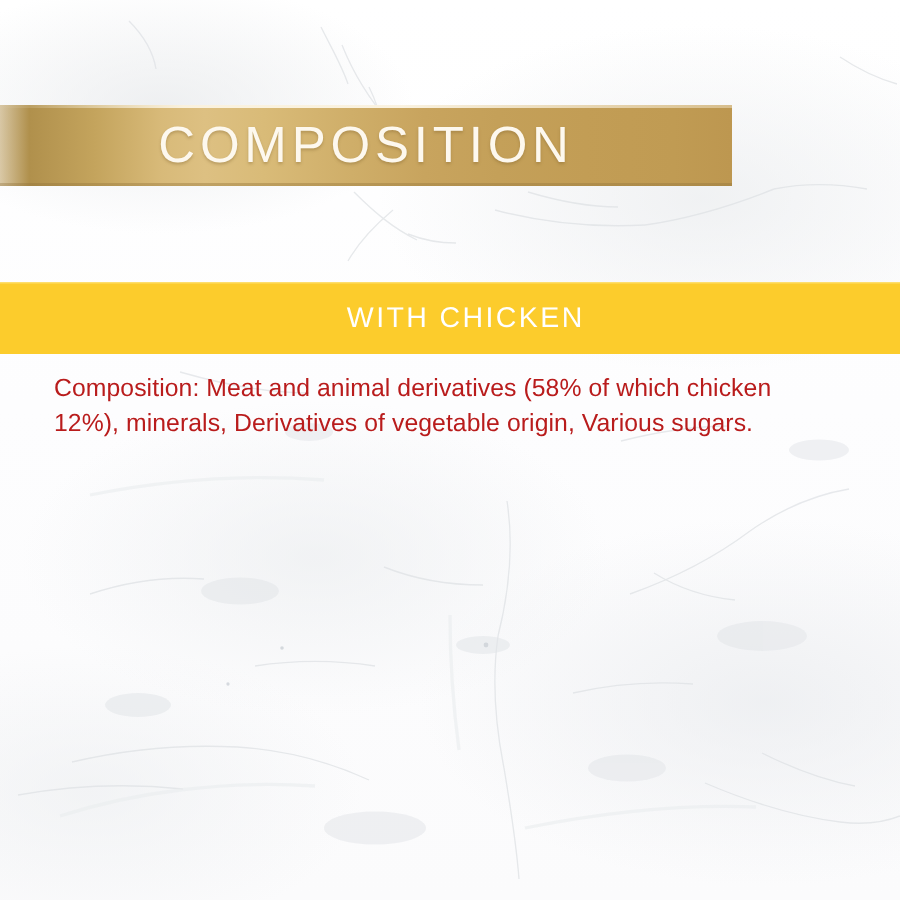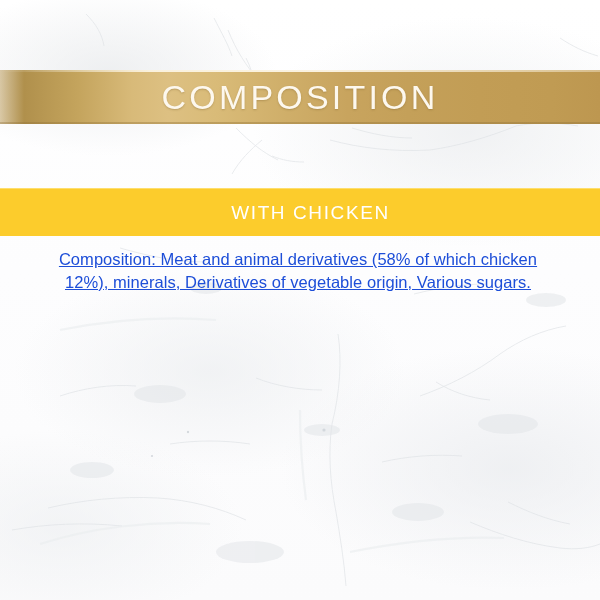--- a/index.html
+++ b/index.html
@@ -27,21 +27,21 @@
       radial-gradient(ellipse 280px 150px at 35% 62%, rgba(236,238,240,0.7) 0%, rgba(255,255,255,0) 70%),
       radial-gradient(ellipse 320px 170px at 85% 78%, rgba(233,235,238,0.7) 0%, rgba(255,255,255,0) 72%),
       radial-gradient(ellipse 260px 140px at 10% 88%, rgba(237,239,241,0.65) 0%, rgba(255,255,255,0) 70%),
       linear-gradient(180deg,#ffffff 0%,#fdfdfe 45%,#fbfbfc 100%);
   }
   .veins { position:absolute; inset:0; }
 
   
   .gold-banner {
     position:absolute; left:0; top:70px;
-    width:600px; height:54px;
+    width:488px; height:54px;
     background:linear-gradient(90deg,
       #a8863f 0%,
       #b8965180 0%,
       #b0904c 4%,
       #c4a45d 13%,
       #d8ba79 22%,
       #ddc082 28%,
       #d9bb78 36%,
       #cfae69 48%,
       #c8a45e 58%,
@@ -90,27 +90,26 @@
     line-height:1;
     white-space:nowrap;
     margin-left:21px;
   }
 
   
   .composition-text {
     position:absolute;
     left:36px; top:248px;
     width:524px;
-    color:#1d4ed8;
+    color:#b91c1c;
     font-size:16.5px;
     font-weight:400;
     line-height:22.5px;
     letter-spacing:0.05px;
-    text-align:center;
-    text-decoration:underline;
+    text-align:left;
   }
 </style>
 </head>
 <body>
 
 <div id="page">
 
   <div class="marble-base"></div>
 
   <svg class="veins" width="600" height="600" viewBox="0 0 600 600" preserveAspectRatio="none" aria-hidden="true">

